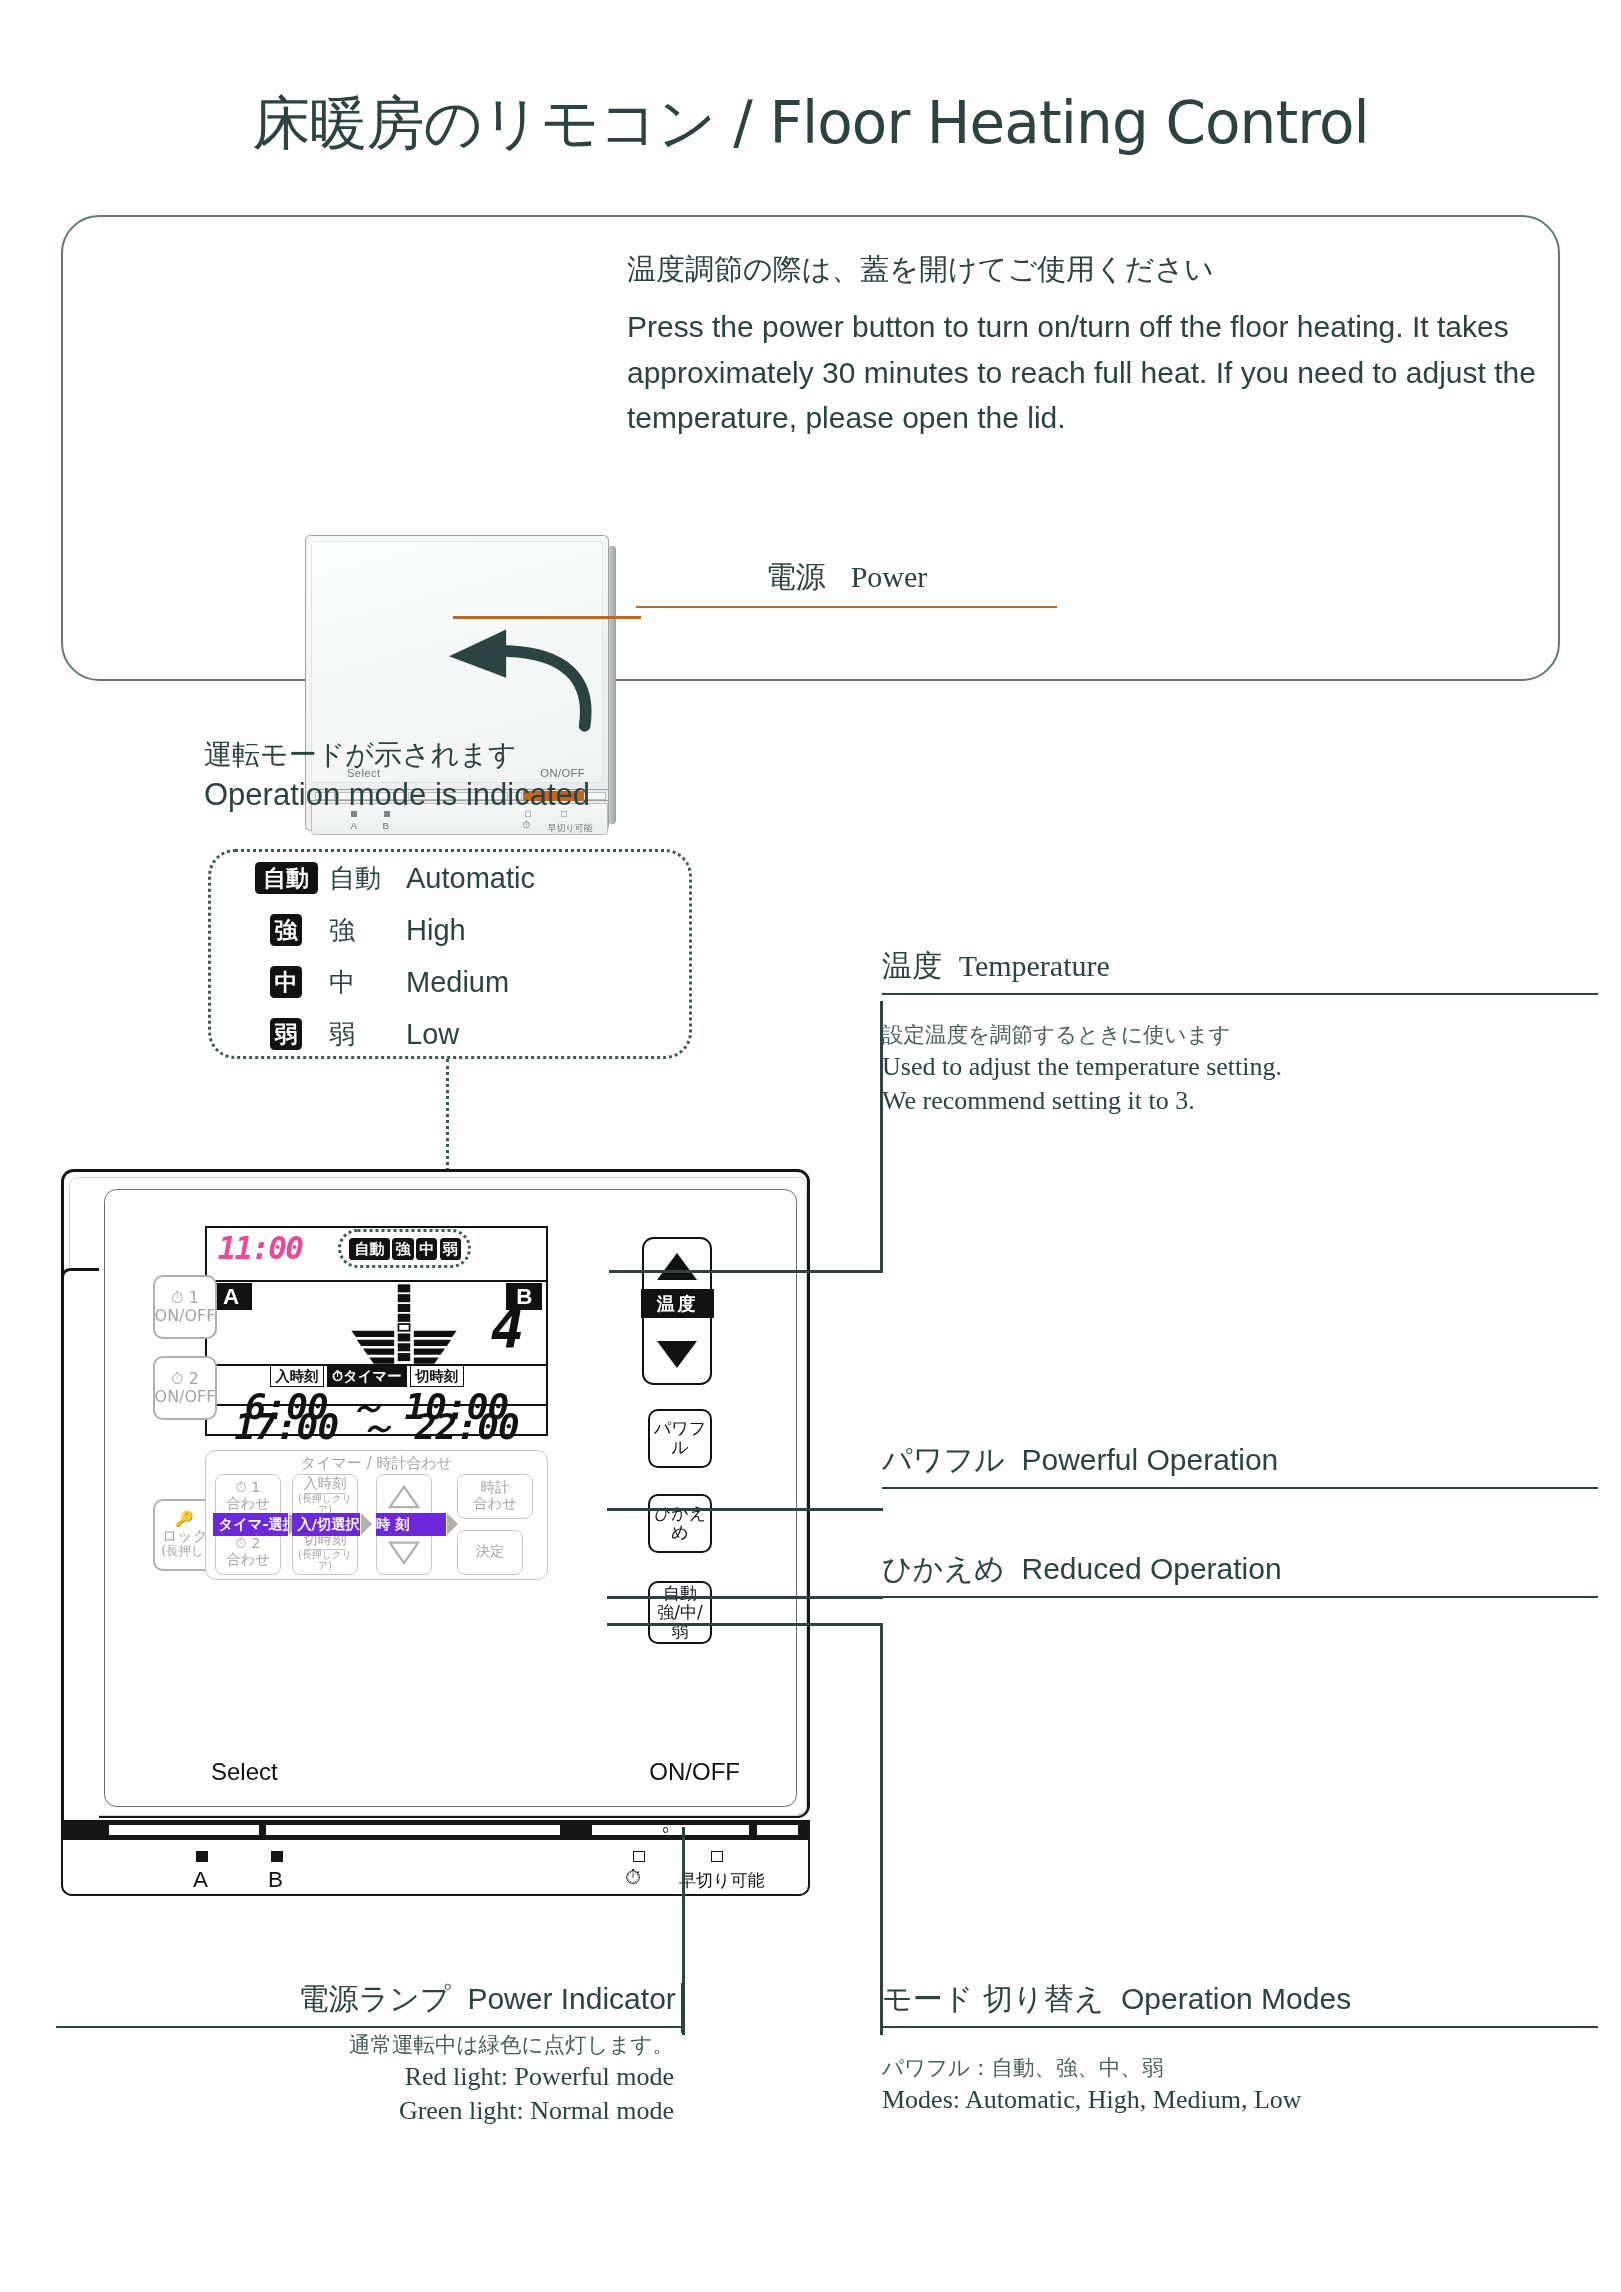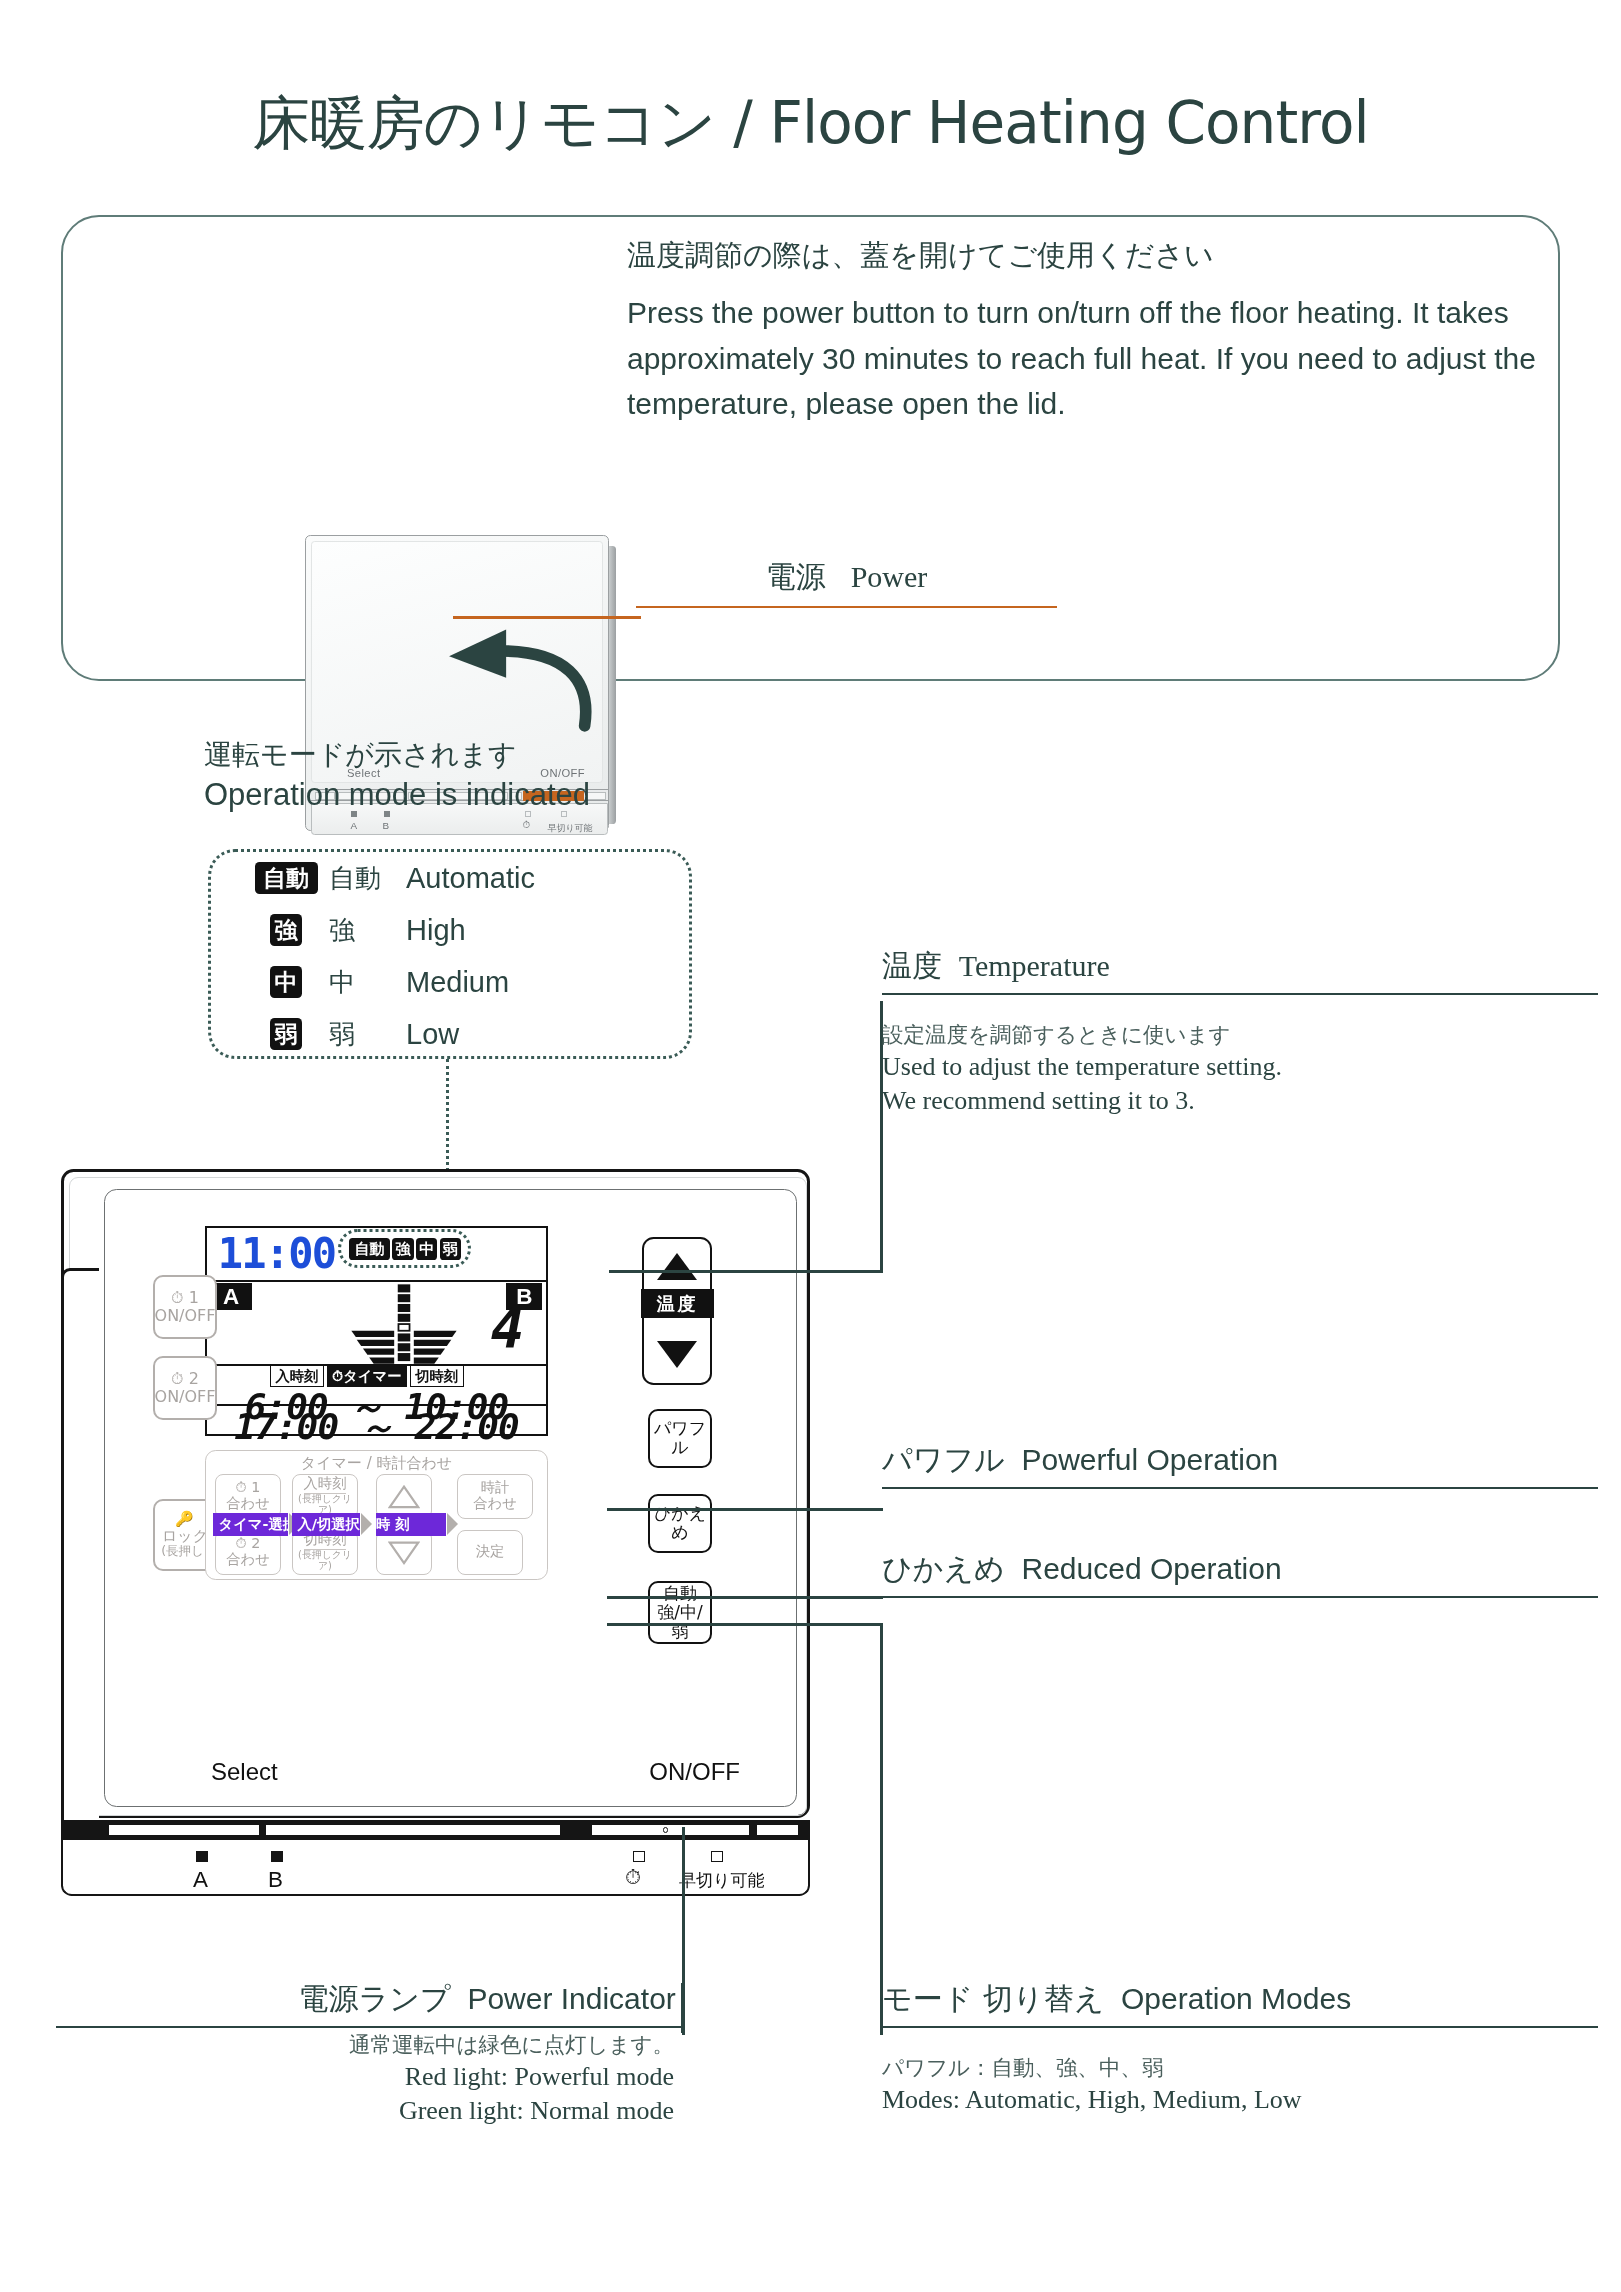--- a/index.html
+++ b/index.html
@@ -29,21 +29,21 @@
   #intro-card {
     position: absolute;
     left: 61px; top: 215px;
     width: 1499px; height: 466px;
     border: 2.2px solid #5f7c78;
     border-radius: 38px;
     background: #fff;
   }
   #intro-text {
     position: absolute;
-    left: 564px; top: 17px;
+    left: 564px; top: 31px;
     width: 913px;
   }
   #intro-jp {
     font-size: 29px; color: #2b4441;
     line-height: 1.5;
     margin-bottom: 12.5px;
   }
   #intro-en {
     font-size: 30px; color: #2b4441;
     line-height: 1.52;
@@ -211,22 +211,23 @@
   #lcd {
     position: absolute; left: 100px; top: 36px;
     width: 343px; height: 210px;
     border: 2.7px solid #111;
     background: #fff;
   }
   #lcd-clock {
     position: absolute; left: 10.7px; top: 5.4px;
     font-family: "DejaVu Sans Mono", monospace;
     font-weight: 700;
-    font-size: 42px;
-    color: #1d4ed8;
+    font-size: 31px;
+    font-style: italic;
+    color: #ec4899;
     letter-spacing: -1.8px;
     line-height: 1;
   }
   #lcd-modes {
     position: absolute; left: 142px; top: 10.7px;
     display: flex; gap: 2.2px;
   }
   #lcd-modes .badge { font-size: 15px; height: 21.5px; border-radius: 3.6px; }
   #lcd-modes .badge.wide { width: 41px; }
   #lcd-modes .badge.narrow { width: 21.5px; }

